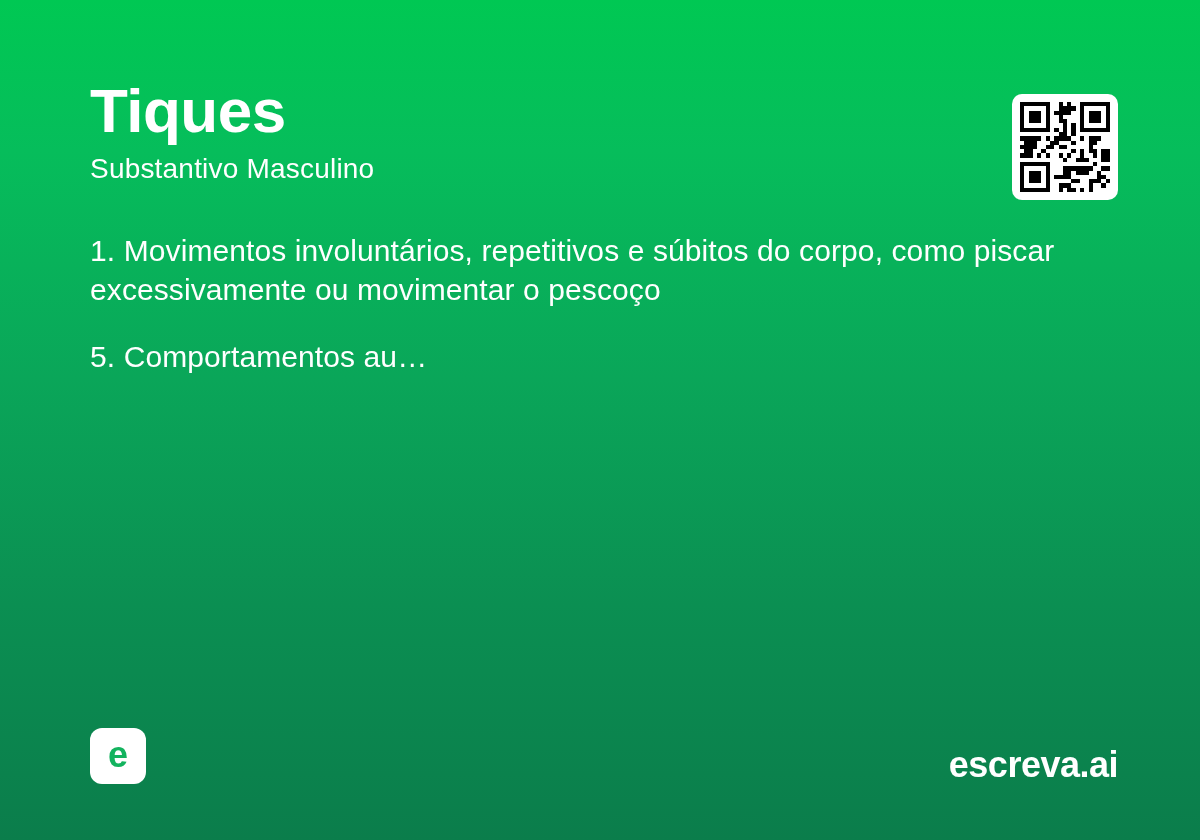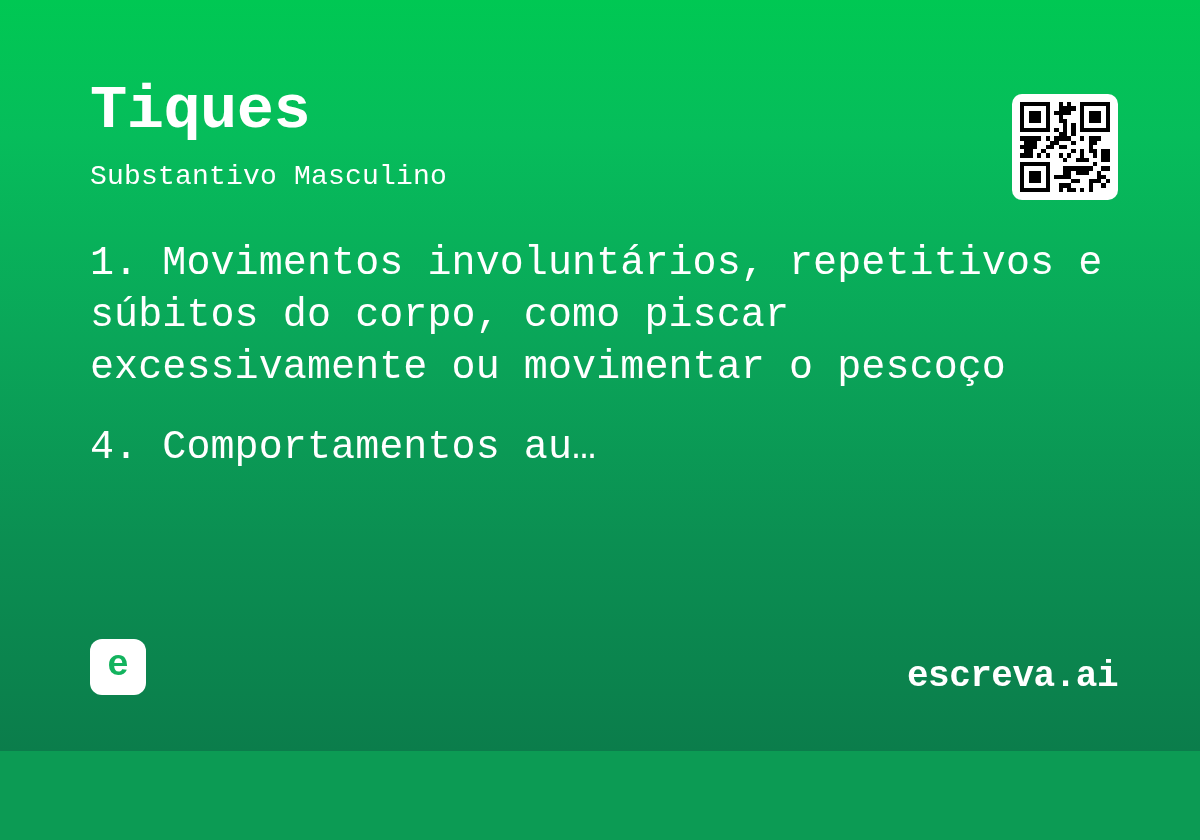--- a/index.html
+++ b/index.html
@@ -9,55 +9,54 @@
   body {
     width: 1200px;
     height: 840px;
     overflow: hidden;
     font-family: "Liberation Sans", sans-serif;
     background: #0c9b54;
   }
   .card {
     position: relative;
     width: 1200px;
-    height: 751px;
+    height: 840px;
     box-sizing: border-box;
     background: linear-gradient(180deg, #00c853 0%, #06bd5b 18%, #0aa659 45%, #0b8f52 72%, #0b7d4b 100%);
     overflow: hidden;
-    font-family: Liberation Mono, monospace;
   }
   .inner {
     position: absolute;
     left: 90px;
     top: 78px;
     right: 82px;
     bottom: 54px;
   }
   .word {
     font-size: 62px;
     font-weight: bold;
     color: #ffffff;
     letter-spacing: -0.5px;
     line-height: 1.05;
     margin: 0;
   }
   .pos {
-    margin-top: 18px;
+    margin-top: 10px;
     font-size: 28px;
     color: #ffffff;
     font-weight: normal;
     letter-spacing: 0.2px;
   }
   .definitions {
     margin-top: 46px;
     width: 1020px;
   }
   .definition {
     color: #ffffff;
-    font-size: 40px;
+    font-size: 30px;
     line-height: 1.3;
     margin-bottom: 28px;
     letter-spacing: 0.1px;
   }
   .definition:last-child {
     margin-bottom: 0;
   }
   
   .qr {
     position: absolute;
@@ -570,21 +569,21 @@
         <i class=""></i>
       </div>
   </div>
 
   <div class="inner">
     <div class="word">Tiques</div>
     <div class="pos">Substantivo Masculino</div>
 
     <div class="definitions">
       <div class="definition">1. Movimentos involuntários, repetitivos e súbitos do corpo, como piscar excessivamente ou movimentar o pescoço</div>
-      <div class="definition">4. Comportamentos au…</div>
+      <div class="definition">5. Comportamentos au…</div>
     </div>
   </div>
 
   <div class="footer">
     <div class="logo-badge">
       <span>e</span>
     </div>
     <div class="brand">escreva.ai</div>
   </div>
 

